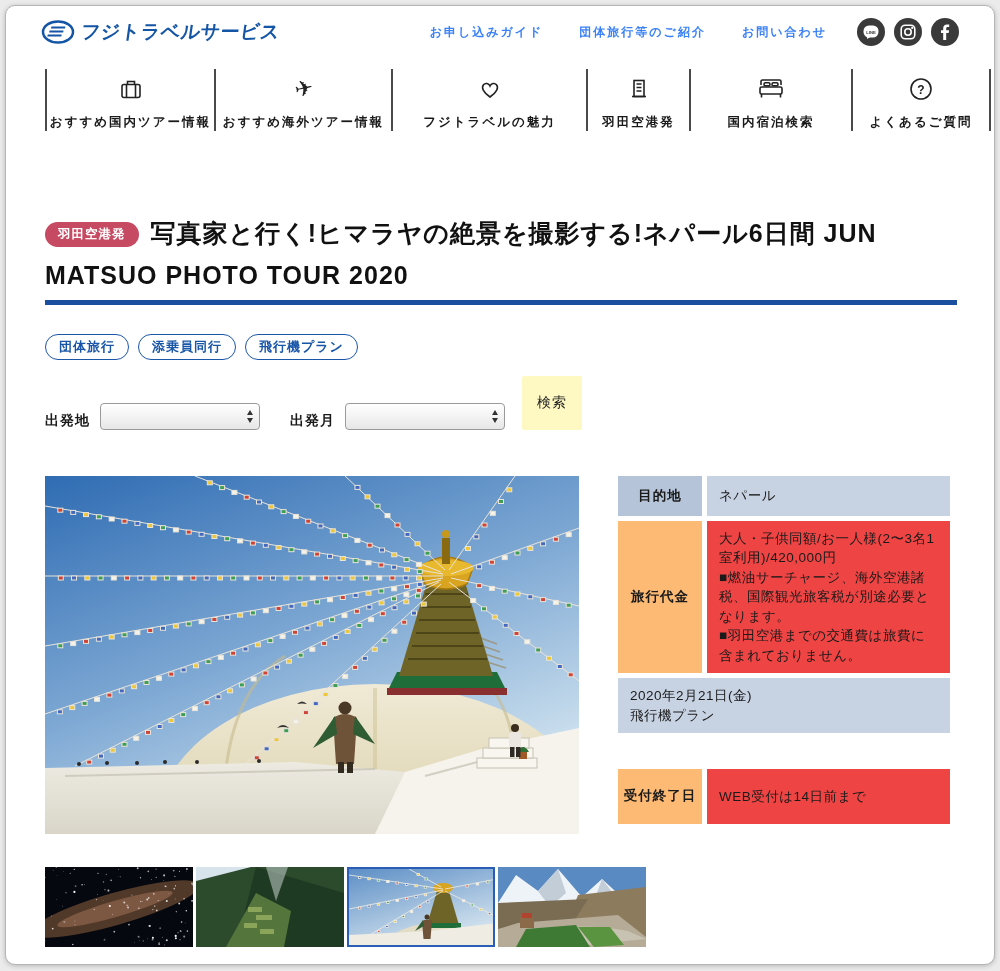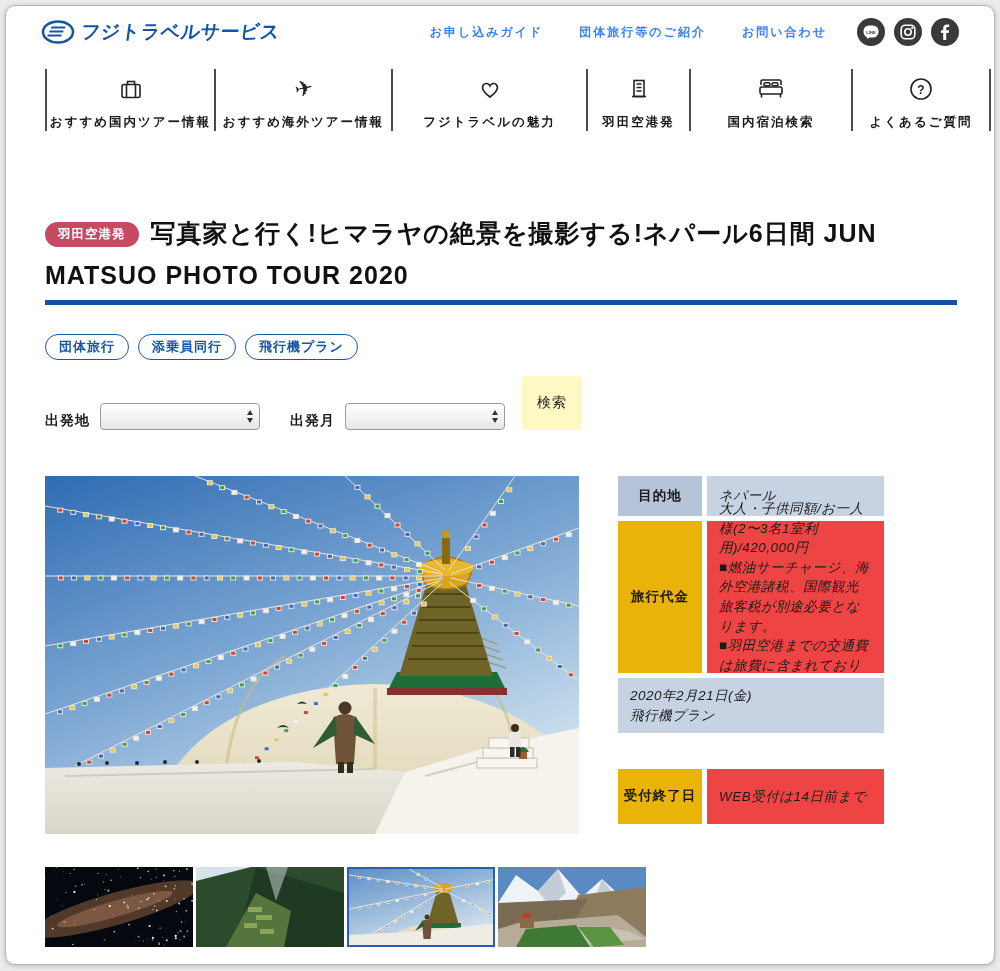--- a/index.html
+++ b/index.html
@@ -62,32 +62,32 @@
   .arr-dn{width:0;height:0;border-left:3.5px solid transparent;border-right:3.5px solid transparent;border-top:5px solid #333;}
   .form-gap{width:30px;}
   .search-btn{
     margin-left:17px;background:#fef9c3;border:none;border-radius:2px;
     font-family:inherit;font-size:14px;letter-spacing:1px;color:#222;
     padding:18px 15px;cursor:pointer;
   }
   
   .two-col{display:flex;margin-top:46px;}
   .hero{width:534px;height:358px;flex:none;overflow:hidden;}
-  .info-table{margin-left:39px;width:266px;display:flex;flex-direction:column;gap:5px;flex:none;}
+  .info-table{margin-left:39px;width:332px;display:flex;flex-direction:column;gap:5px;flex:none;}
   .irow{display:flex;gap:5px;}
   .hcell{
     width:84px;flex:none;display:flex;align-items:center;justify-content:center;
     text-align:center;font-size:13.5px;font-weight:bold;letter-spacing:1px;line-height:1.4;
     box-sizing:border-box;padding:4px;
   }
-  .vcell{flex:1;display:flex;align-items:center;box-sizing:border-box;padding:6px 12px;font-style:italic;}
+  .vcell{flex:1;display:flex;align-items:center;box-sizing:border-box;padding:6px 12px;}
   .vcell span{font-size:13.5px;line-height:1.45;white-space:pre-line;letter-spacing:.5px;}
   .irow.odd .hcell{background:#b5c4d8;}
   .irow.odd .vcell{background:#c7d3e3;}
-  .irow.even .hcell{background:#eab308;}
+  .irow.even .hcell{background:#fdba74;}
   .irow.even .vcell{background:#ef4444;}
   .r1{height:40px;}
   .r2{height:152px;}
   .r3{height:55px;}
   .r4{height:55px;margin-top:31px;}
   
   .gallery{display:flex;gap:3px;margin-top:33px;}
   .thumb{width:148px;height:80px;flex:none;overflow:hidden;cursor:pointer;box-sizing:border-box;}
   .thumb svg{display:block;}
   .thumb.selected{border:2px solid #2a5db5;}

